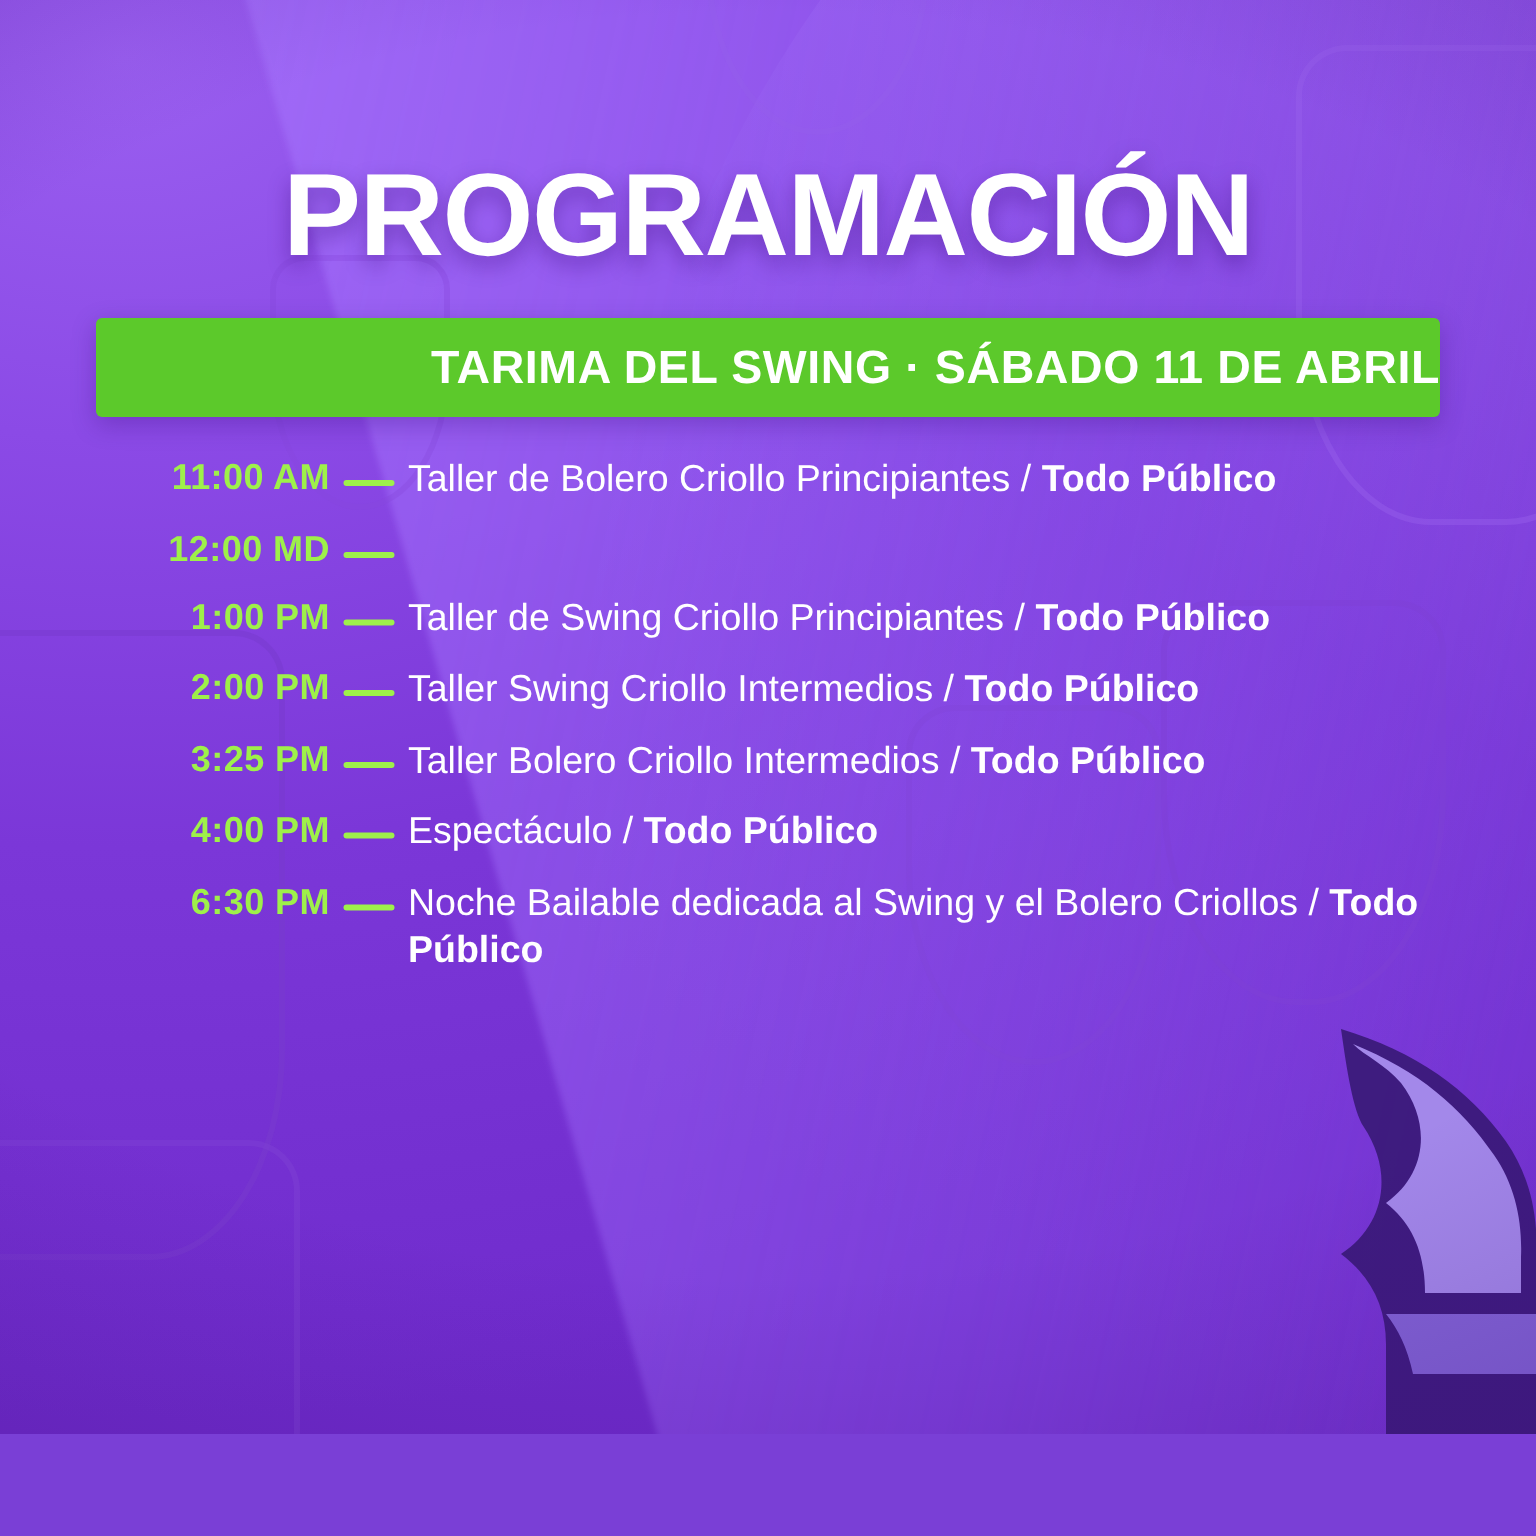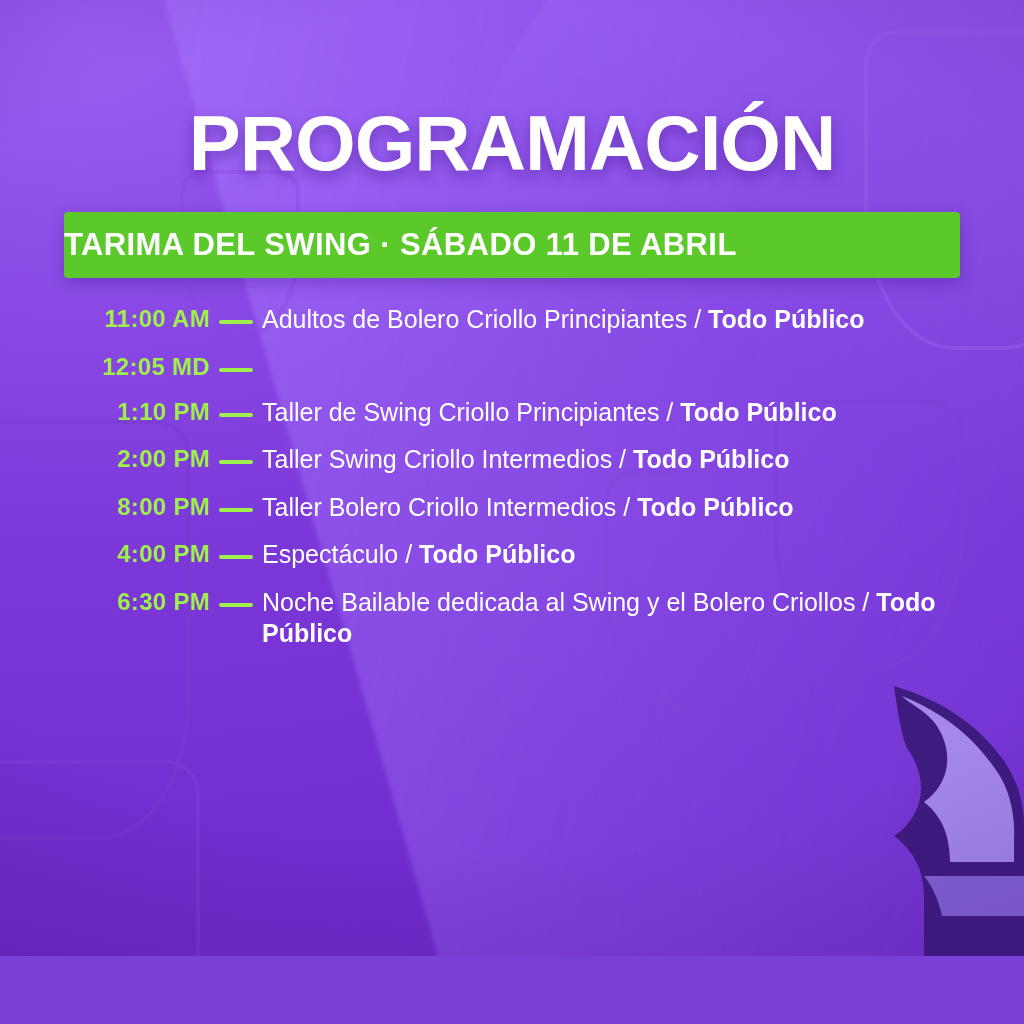--- a/index.html
+++ b/index.html
@@ -101,36 +101,36 @@
   .subtitle-bar {
     position: absolute;
     top: 212px;
     left: 64px;
     width: 896px;
     height: 66px;
     background: #5cc92b;
     border-radius: 4px;
     display: flex;
     align-items: center;
-    justify-content: flex-start;
+    justify-content: flex-end;
     box-shadow: 0 5px 16px rgba(50,10,110,0.28);
   }
 
   .subtitle-bar span {
     color: #ffffff;
     font-size: 31px;
     font-weight: bold;
     letter-spacing: 0.4px;
     white-space: nowrap;
   }
 
   .schedule {
     position: absolute;
     top: 304px;
-    left: 50px;
+    left: 60px;
     right: 58px;
   }
 
   .row {
     display: flex;
     align-items: flex-start;
     margin-bottom: 16px;
   }
 
   .time-col {
@@ -211,36 +211,36 @@
     <div class="schedule">
 
       <div class="row">
         <div class="time-col">
           <span class="time">11:00 AM</span>
         </div>
         <div class="dash-col">
           <span class="dash"></span>
         </div>
         <div class="desc">
-          <span class="plain">Adultos de Bolero Criollo Principiantes / </span><b>Todo Público</b>
-        </div>
-      </div>
-
-      <div class="row">
-        <div class="time-col">
-          <span class="time">12:05 MD</span>
-        </div>
-        <div class="dash-col">
-          <span class="dash"></span>
-        </div>
-      </div>
-
-      <div class="row">
-        <div class="time-col">
-          <span class="time">1:10 PM</span>
+          <span class="plain">Taller de Bolero Criollo Principiantes / </span><b>Todo Público</b>
+        </div>
+      </div>
+
+      <div class="row">
+        <div class="time-col">
+          <span class="time">12:00 MD</span>
+        </div>
+        <div class="dash-col">
+          <span class="dash"></span>
+        </div>
+      </div>
+
+      <div class="row">
+        <div class="time-col">
+          <span class="time">1:00 PM</span>
         </div>
         <div class="dash-col">
           <span class="dash"></span>
         </div>
         <div class="desc">
           <span class="plain">Taller de Swing Criollo Principiantes / </span><b>Todo Público</b>
         </div>
       </div>
 
       <div class="row">
@@ -250,21 +250,21 @@
         <div class="dash-col">
           <span class="dash"></span>
         </div>
         <div class="desc">
           <span class="plain">Taller Swing Criollo Intermedios / </span><b>Todo Público</b>
         </div>
       </div>
 
       <div class="row">
         <div class="time-col">
-          <span class="time">8:00 PM</span>
+          <span class="time">3:25 PM</span>
         </div>
         <div class="dash-col">
           <span class="dash"></span>
         </div>
         <div class="desc">
           <span class="plain">Taller Bolero Criollo Intermedios / </span><b>Todo Público</b>
         </div>
       </div>
 
       <div class="row">

